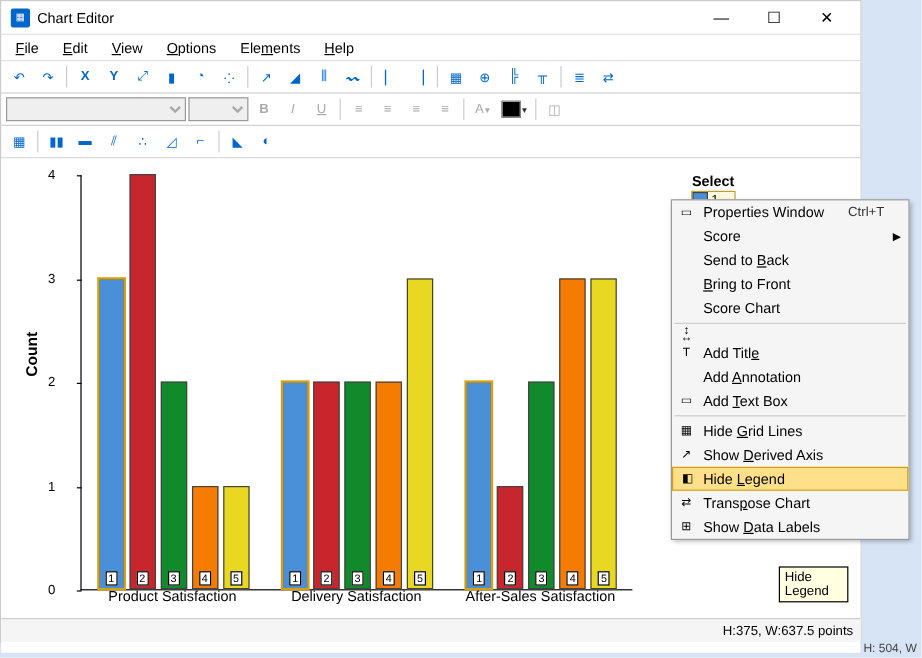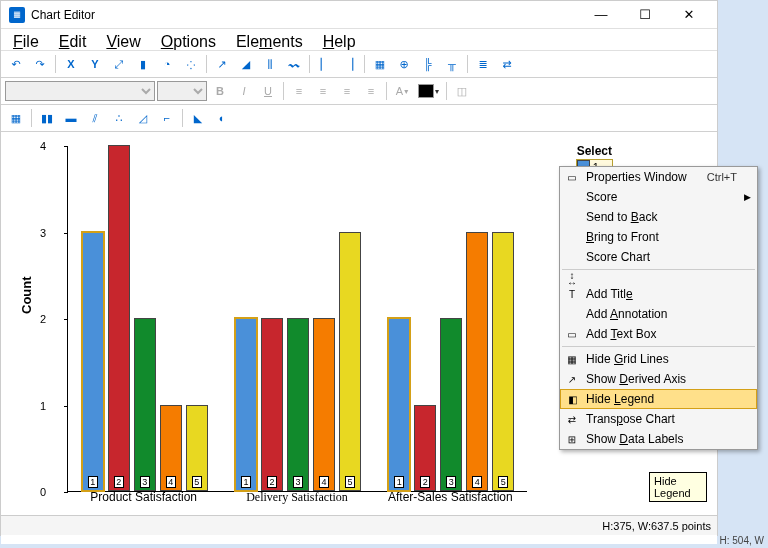--- a/index.html
+++ b/index.html
@@ -3,21 +3,21 @@
 <meta charset="utf-8">
 <style>
 * { box-sizing: border-box; margin: 0; padding: 0; font-family: Arial, sans-serif; }
 body { background: #d6e4f5; width: 768px; height: 548px; overflow: hidden; position: relative; }
 .window { background: #fff; width: 718px; height: 536px; position: relative; border: 1px solid #ccc; }
 .titlebar { display: flex; align-items: center; justify-content: space-between; padding: 4px 8px; height: 28px; border-bottom: 1px solid #e0e0e0; }
 .titlebar-left { display: flex; align-items: center; gap: 6px; font-size: 12px; }
 .app-icon { width: 16px; height: 16px; background: #0066cc; border-radius: 2px; display: inline-flex; align-items: center; justify-content: center; color: #fff; font-size: 8px; }
 .win-controls { display: flex; gap: 4px; }
 .win-btn { width: 40px; height: 20px; display: flex; align-items: center; justify-content: center; font-size: 13px; cursor: default; }
-.menubar { display: flex; gap: 4px; padding: 2px 4px; height: 22px; border-bottom: 1px solid #e0e0e0; font-size: 16px; }
+.menubar { display: flex; gap: 4px; padding: 2px 4px; height: 22px; border-bottom: 1px solid #e0e0e0; font-size: 12px; }
 .menu-item { padding: 2px 8px; cursor: default; }
 .menu-item .u { text-decoration: underline; }
 .toolbar { display: flex; flex-wrap: wrap; gap: 2px; padding: 2px 4px; border-bottom: 1px solid #d0d0d0; align-items: center; min-height: 24px; }
 .tb-btn { width: 22px; height: 22px; border: 1px solid transparent; display: flex; align-items: center; justify-content: center; font-size: 11px; color: #333; }
 .tb-sep { width: 1px; height: 18px; background: #ccc; margin: 0 2px; }
 .toolbar2 { display: flex; gap: 2px; padding: 2px 4px; border-bottom: 1px solid #d0d0d0; align-items: center; min-height: 25px; }
 .combo { height: 20px; border: 1px solid #999; font-size: 11px; padding: 0 2px; }
 .chart-area { position: relative; width: 100%; height: 412px; background: #fff; }
 .chart-inner { position: absolute; left: 10px; top: 6px; right: 10px; bottom: 10px; }
 .legend { position: absolute; right: 95px; top: 6px; font-size: 12px; }
@@ -284,21 +284,21 @@
             <div class="ctx-icon">⇄</div>
             <span>Trans<span class="u">p</span>ose Chart</span>
           </div>
           <div class="ctx-item">
             <div class="ctx-icon">⊞</div>
             <span>Show <span class="u">D</span>ata Labels</span>
           </div>
         </div>
       <div class="tooltip" style="left:638px; top:334px;">Hide Legend</div>
     <div class="xgroup-label" style="left: 57.6667px;">Product Satisfaction</div>
-        <div class="xgroup-label" style="left: 211px; font-family: Liberation Serif, serif;">Delivery Satisfaction</div>
+        <div class="xgroup-label" style="left: 211px;">Delivery Satisfaction</div>
         <div class="xgroup-label" style="left: 364.333px;">After-Sales Satisfaction</div>
       </div>
   </div>
 
   <div class="statusbar">
     <span>H:375, W:637.5 points</span>
   </div>
 </div>
 <div class="statusbar-r">H: 504, W</div>
 

